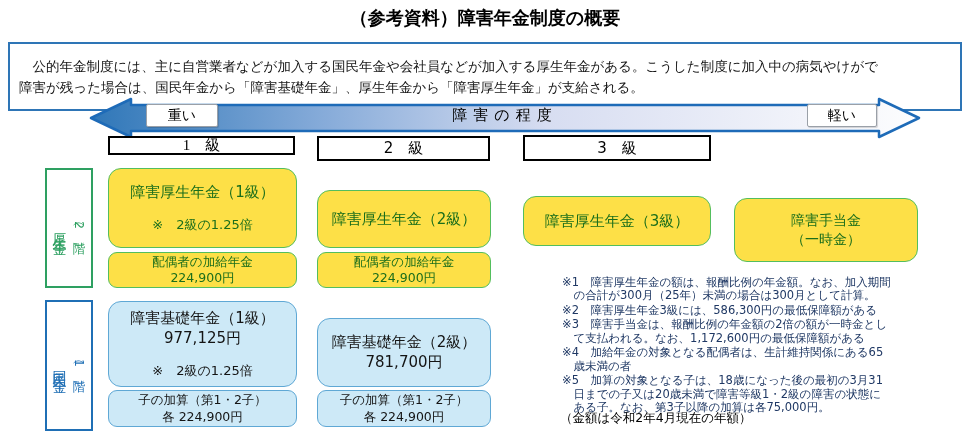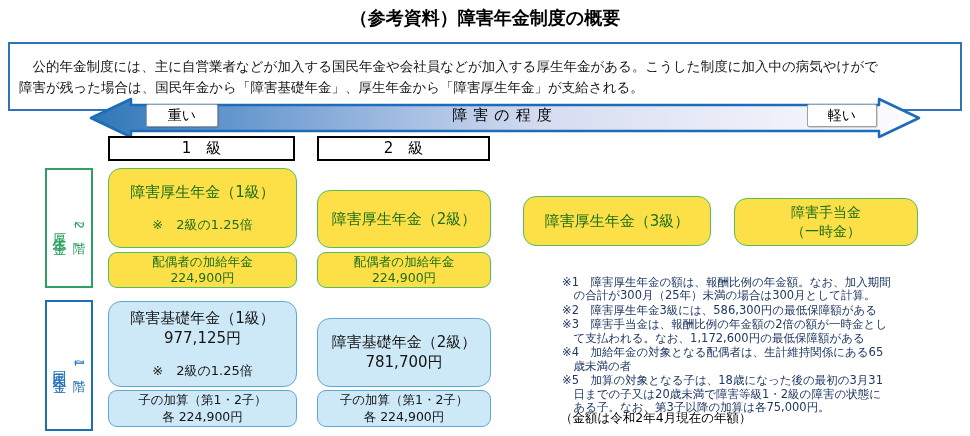--- a/index.html
+++ b/index.html
@@ -19,21 +19,21 @@
     display:flex;align-items:center;justify-content:center;
     font-size:14px;color:#000;box-shadow:1px 1px 1px rgba(0,0,0,.15);
   }
   #heavy-tag{left:146px;top:104px;width:72px;height:23px;}
   #light-tag{left:807px;top:104px;width:70px;height:23px;}
   #axis-label{left:385px;top:106px;width:240px;text-align:center;font-size:15px;letter-spacing:6px;color:#000;}
   .grade{
     border:2.5px solid #000;background:#fff;display:flex;align-items:center;justify-content:center;
     font-size:15px;color:#000;
   }
-  #grade-1{left:108px;top:136px;width:187px;height:25px;}
+  #grade-1{left:108px;top:136px;width:187px;height:19px;font-family:Liberation Serif, serif;}
   #grade-2{left:317px;top:136px;width:173px;height:25px;}
   #grade-3{left:523px;top:135px;width:188px;height:26px;}
   .tier{
     background:#fff;display:flex;align-items:center;justify-content:center;gap:1px;
   }
   .tier span{writing-mode:vertical-rl;text-orientation:mixed;letter-spacing:3px;}
   #tier-kosei{left:45px;top:168px;width:48px;height:120px;border:2px solid #2EA061;color:#2EA061;}
   #tier-kokumin{left:45px;top:300px;width:48px;height:131px;border:2.5px solid #1F6FB5;color:#1F6FB5;}
   .tier .t-name{font-size:14px;}
   .tier .t-floor{font-size:12.5px;}
@@ -48,21 +48,21 @@
   .big{border-radius:13px;}
   .sub{border-radius:9px;font-size:12.5px;line-height:1.32;}
   .bx-title{font-size:15px;}
   .bx-amount{font-size:15px;margin-top:1px;}
   .bx-note{font-size:13px;margin-top:14px;}
   #kosei-g1{left:108px;top:168px;width:189px;height:80px;}
   #kosei-g1-spouse{left:108px;top:252px;width:189px;height:36px;}
   #kosei-g2{left:317px;top:190px;width:174px;height:58px;}
   #kosei-g2-spouse{left:317px;top:252px;width:174px;height:36px;}
   #kosei-g3{left:523px;top:196px;width:188px;height:50px;}
-  #lump-sum{left:734px;top:198px;width:184px;height:48px;font-size:14px;line-height:1.35;}
+  #lump-sum{left:734px;top:198px;width:184px;height:64px;font-size:14px;line-height:1.35;}
   #kiso-g1{left:108px;top:301px;width:189px;height:86px;}
   #kiso-g1-child{left:108px;top:390px;width:189px;height:37px;}
   #kiso-g2{left:317px;top:318px;width:174px;height:69px;}
   #kiso-g2-child{left:317px;top:390px;width:174px;height:37px;}
   #notes{left:562px;top:276px;width:403px;}
   .note{white-space:pre-line;font-size:11.5px;line-height:1.17;color:#1F3864;margin-bottom:1px;}
   #footnote{left:560px;top:410px;width:352px;font-size:12.5px;color:#000;}
 </style>
 </head>
 <body>
@@ -87,20 +87,21 @@
       <path d="M3,22 L43,3 L43,9 L791,9 L791,3 L831,22 L791,41 L791,35 L43,35 L43,41 Z" fill="url(#arrowGrad)" stroke="#1E6BB8" stroke-width="2.5" stroke-linejoin="round"></path>
     </svg>
   </div>
 
   <div class="abs axis-tag" id="heavy-tag">重い</div>
   <div class="abs" id="axis-label">障害の程度</div>
   <div class="abs axis-tag" id="light-tag">軽い</div>
 
   <div class="abs grade" id="grade-1">1　級</div>
   <div class="abs grade" id="grade-2">2　級</div>
+  <div class="abs grade" id="grade-3">3　級</div>
 
   <div class="abs tier" id="tier-kosei">
     <span class="t-name">厚生年金</span>
     <span class="t-floor">（2階）</span>
   </div>
   <div class="abs tier" id="tier-kokumin">
     <span class="t-name">国民年金</span>
     <span class="t-floor">（1階）</span>
   </div>
 

